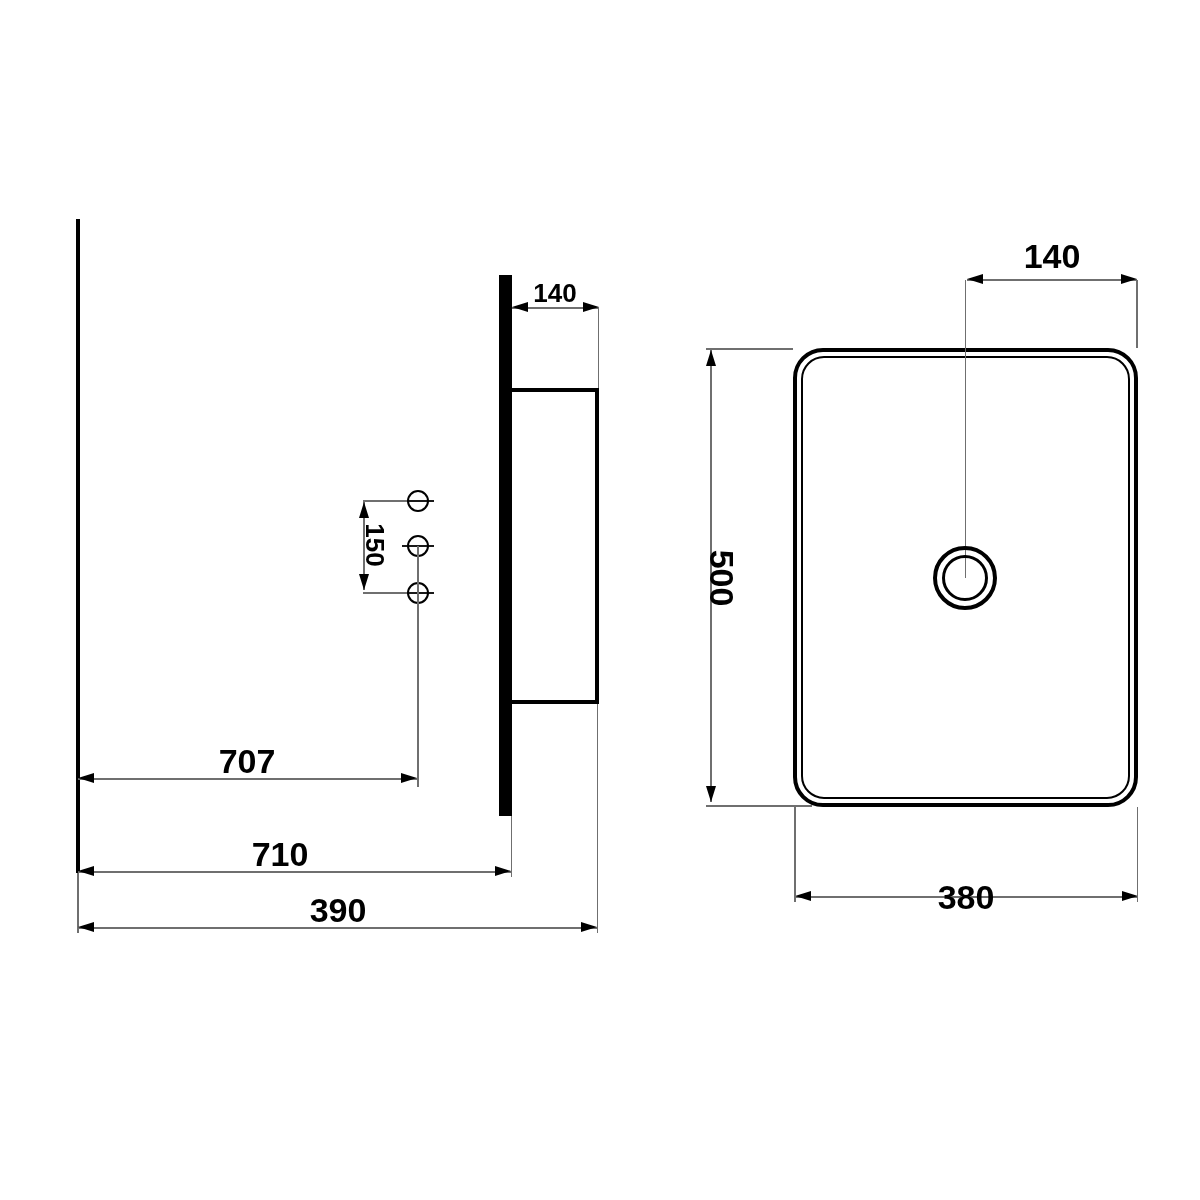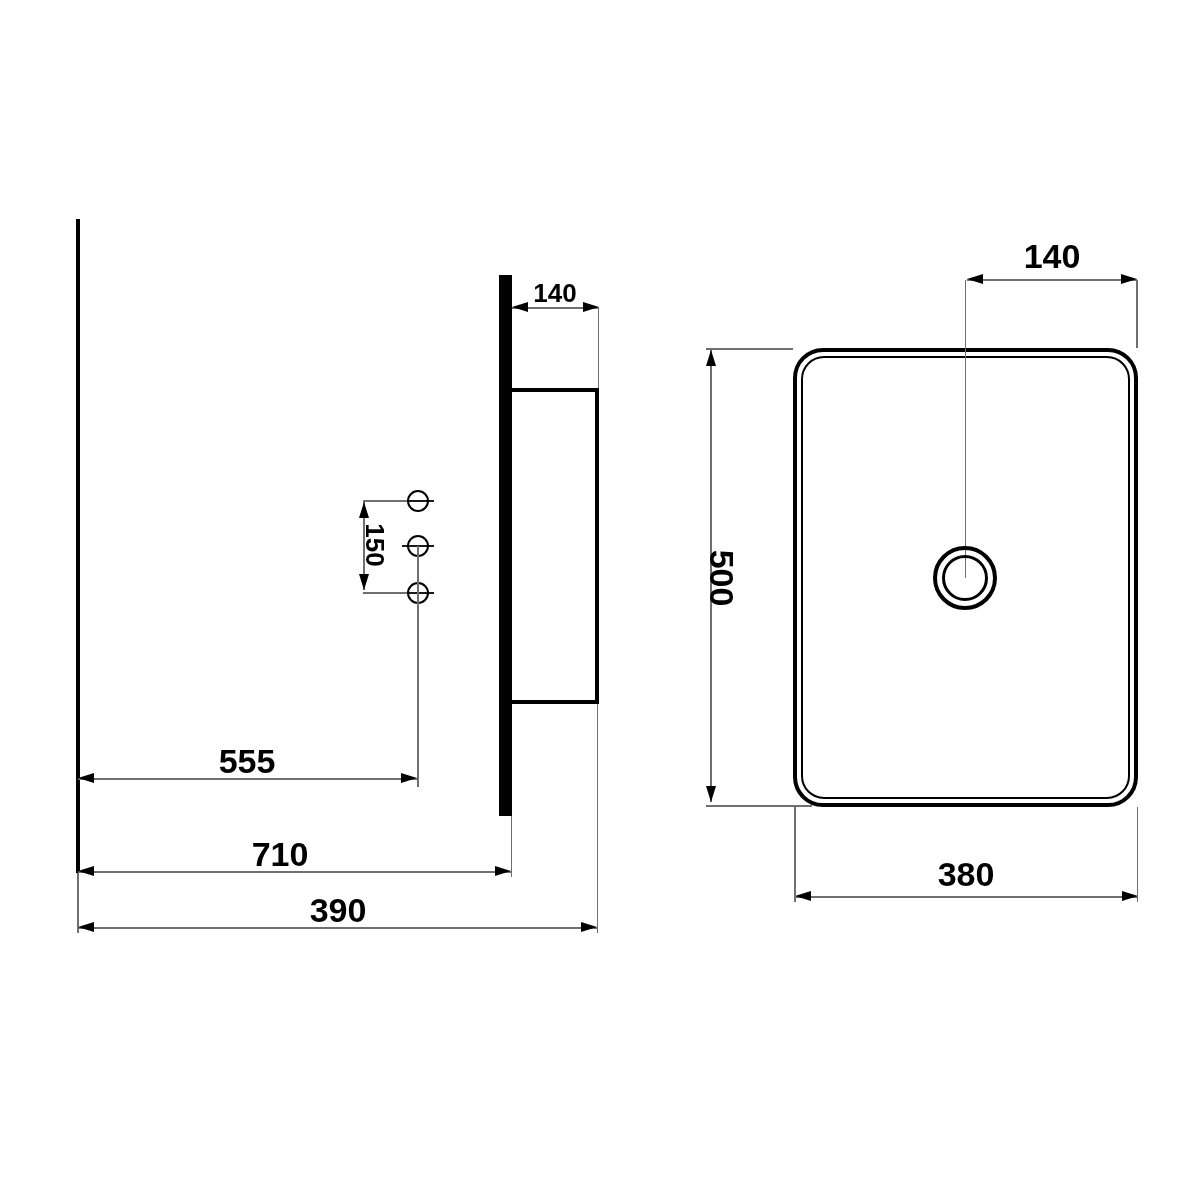--- a/index.html
+++ b/index.html
@@ -71,21 +71,21 @@
     <div class="arr arr-d" style="left:358.5px;top:574px;"></div>
     <div class="hline" style="left:363px;top:500px;width:44px;"></div>
     <div class="hline" style="left:363px;top:592px;width:44px;"></div>
     <div class="dimlabel small rot" style="left:335px;top:532px;">150</div>
 
     <div class="vline" style="left:417px;top:546px;height:241px;"></div>
 
     <div class="hline" style="left:78px;top:778px;width:339px;"></div>
     <div class="arr arr-l" style="left:78px;top:773px;"></div>
     <div class="arr arr-r" style="left:401px;top:773px;"></div>
-    <div class="dimlabel big" style="left:187px;top:744px;">555</div>
+    <div class="dimlabel big" style="left:187px;top:744px;">707</div>
 
     <div class="hline" style="left:78px;top:871px;width:433px;"></div>
     <div class="arr arr-l" style="left:78px;top:866px;"></div>
     <div class="arr arr-r" style="left:495px;top:866px;"></div>
     <div class="vline" style="left:510.5px;top:816px;height:61px;"></div>
     <div class="dimlabel big" style="left:220px;top:837px;">710</div>
 
     <div class="hline" style="left:78px;top:927px;width:519px;"></div>
     <div class="arr arr-l" style="left:78px;top:922px;"></div>
     <div class="arr arr-r" style="left:581px;top:922px;"></div>
@@ -114,16 +114,16 @@
     <div class="arr arr-d" style="left:705.5px;top:786px;"></div>
     <div class="hline" style="left:706px;top:348px;width:87px;"></div>
     <div class="hline" style="left:706px;top:805px;width:106px;"></div>
     <div class="dimlabel big rot" style="left:662px;top:561px;">500</div>
 
     <div class="hline" style="left:795px;top:896px;width:343px;"></div>
     <div class="arr arr-l" style="left:795px;top:891px;"></div>
     <div class="arr arr-r" style="left:1122px;top:891px;"></div>
     <div class="vline" style="left:794px;top:807px;height:95px;"></div>
     <div class="vline" style="left:1136.5px;top:807px;height:95px;"></div>
-    <div class="dimlabel big" style="left:906px;top:857px;">380</div>
+    <div class="dimlabel big" style="left:906px;top:880px;">380</div>
   </div>
 
 </div>
 
 </body></html>

